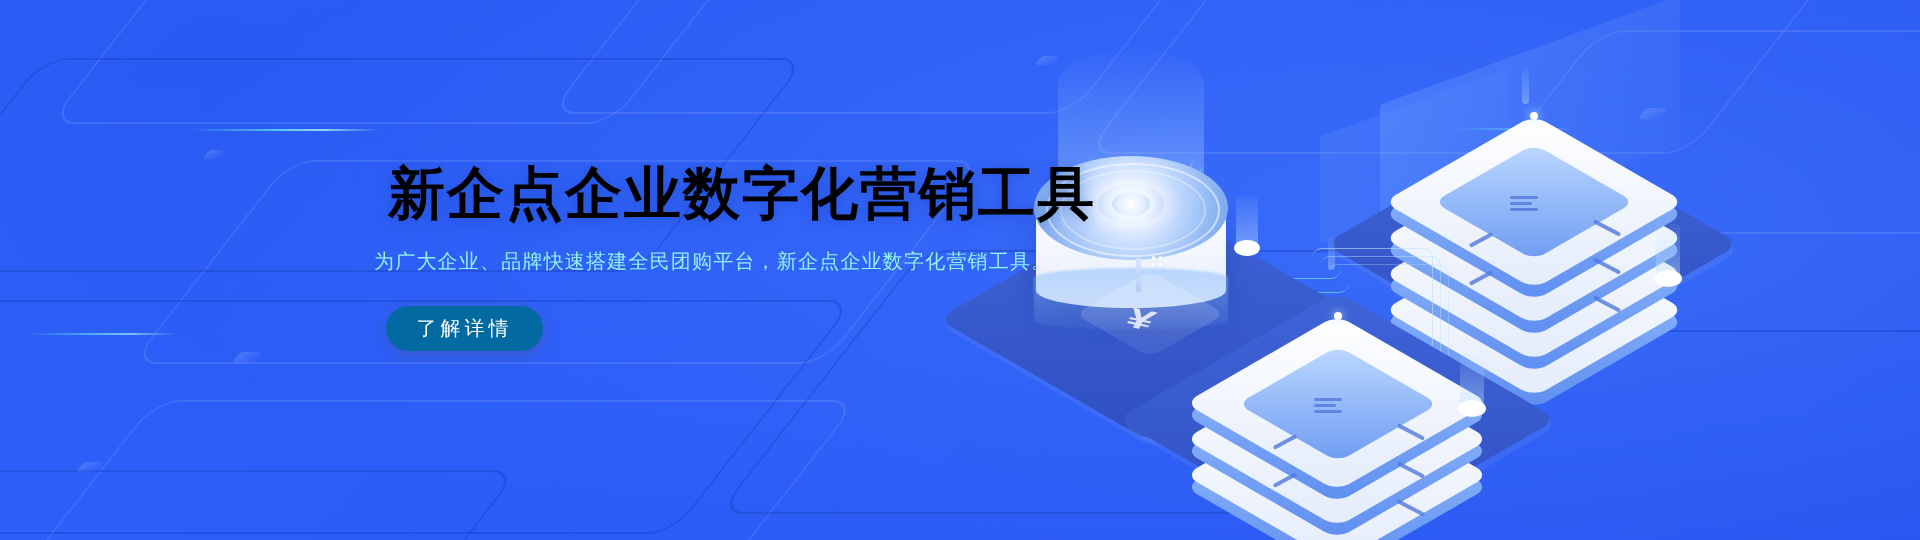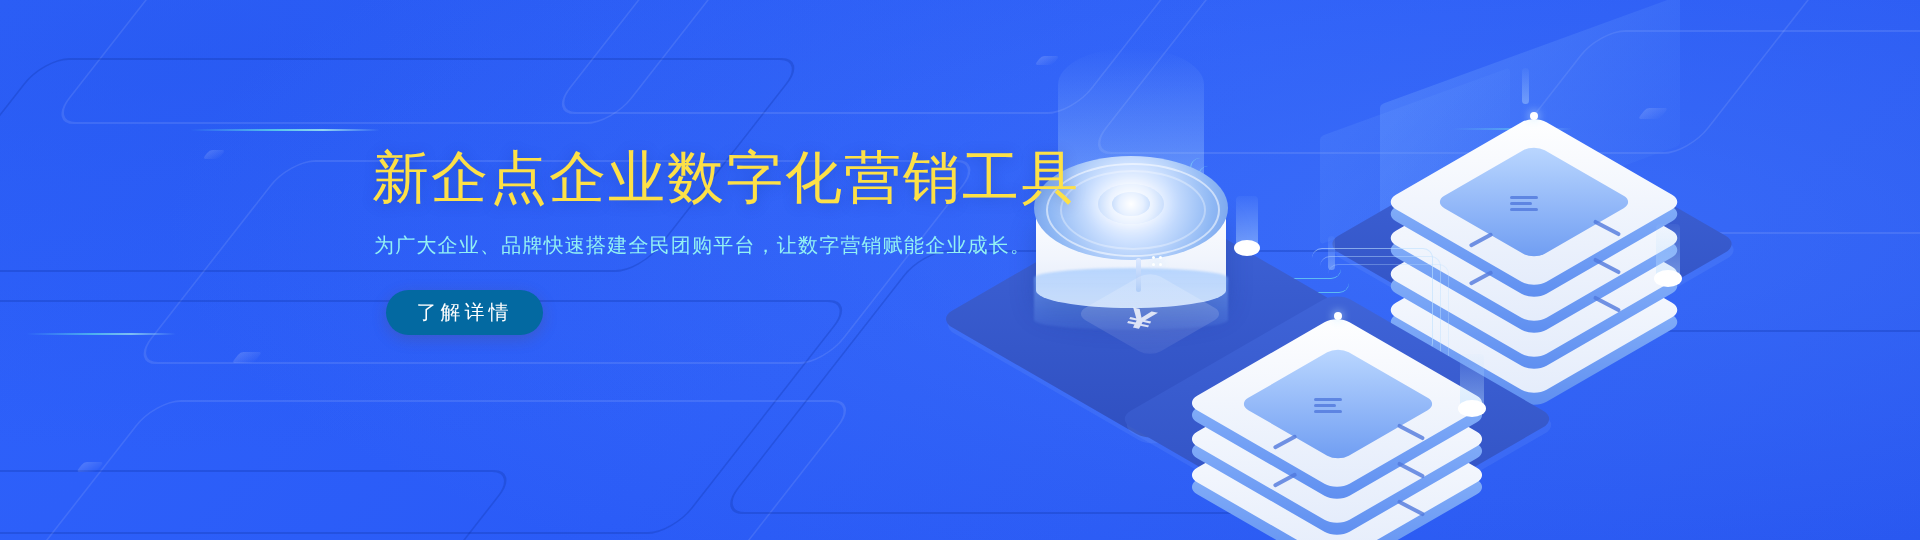--- a/index.html
+++ b/index.html
@@ -40,23 +40,23 @@
   }
   .shard{
     position:absolute;transform:skewX(-38deg);
     background:linear-gradient(135deg,rgba(255,255,255,.17),rgba(255,255,255,0));
     border-radius:3px;
   }
 
   
   .copy{position:absolute;left:372px;top:140px;width:620px;}
   .headline{
-    margin:0;
+    margin:16px;
     font-size:57px;line-height:74px;
-    font-weight:400;color:#fde047;
+    font-weight:700;color:#000000;
     letter-spacing:2px;
     white-space:nowrap;
     text-shadow:0 2px 14px rgba(10,40,140,.28);
   }
   .subhead{
     margin:16px 0 0 2px;
     font-size:20px;line-height:30px;
     color:#93f1f4;letter-spacing:1.2px;white-space:nowrap;
     font-weight:400;
   }
@@ -266,18 +266,18 @@
     <div class="pill-top" style="left:438px;top:390px;width:28px;height:17px;"></div>
 
     <div class="yen-tile" style="left:88px;top:262px;width:84px;height:84px;"></div>
     <div class="yen-glyph" style="left:108px;top:286px;">¥</div>
 
   </div>
 
   <div class="copy">
     <h1 class="headline">新企点企业数字化营销工具</h1>
 
-    <p class="subhead">为广大企业、品牌快速搭建全民团购平台，让数字营销赋能企业成长。</p>
+    <p class="subhead">为广大企业、品牌快速搭建全民团购平台，新企点企业数字化营销工具。</p>
 
     <button class="cta">了解详情</button>
   </div>
 
 </div>
 
 </body></html>

